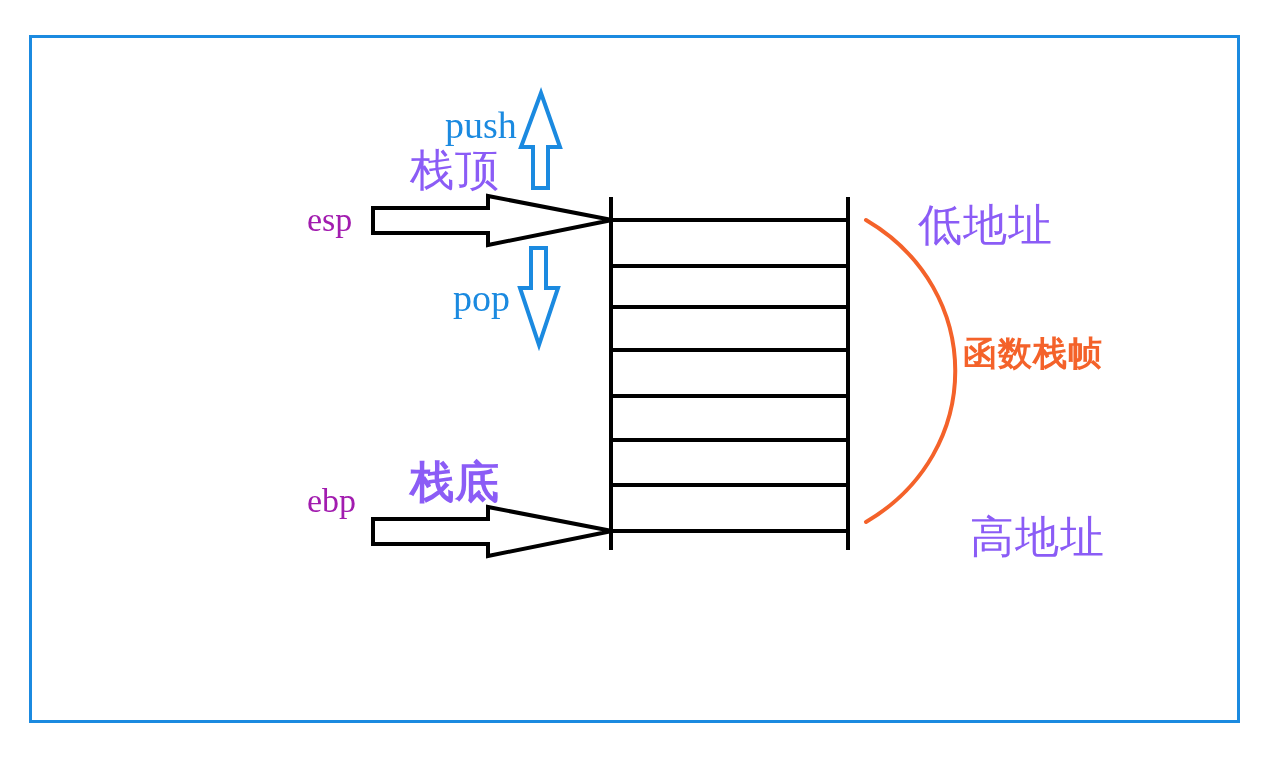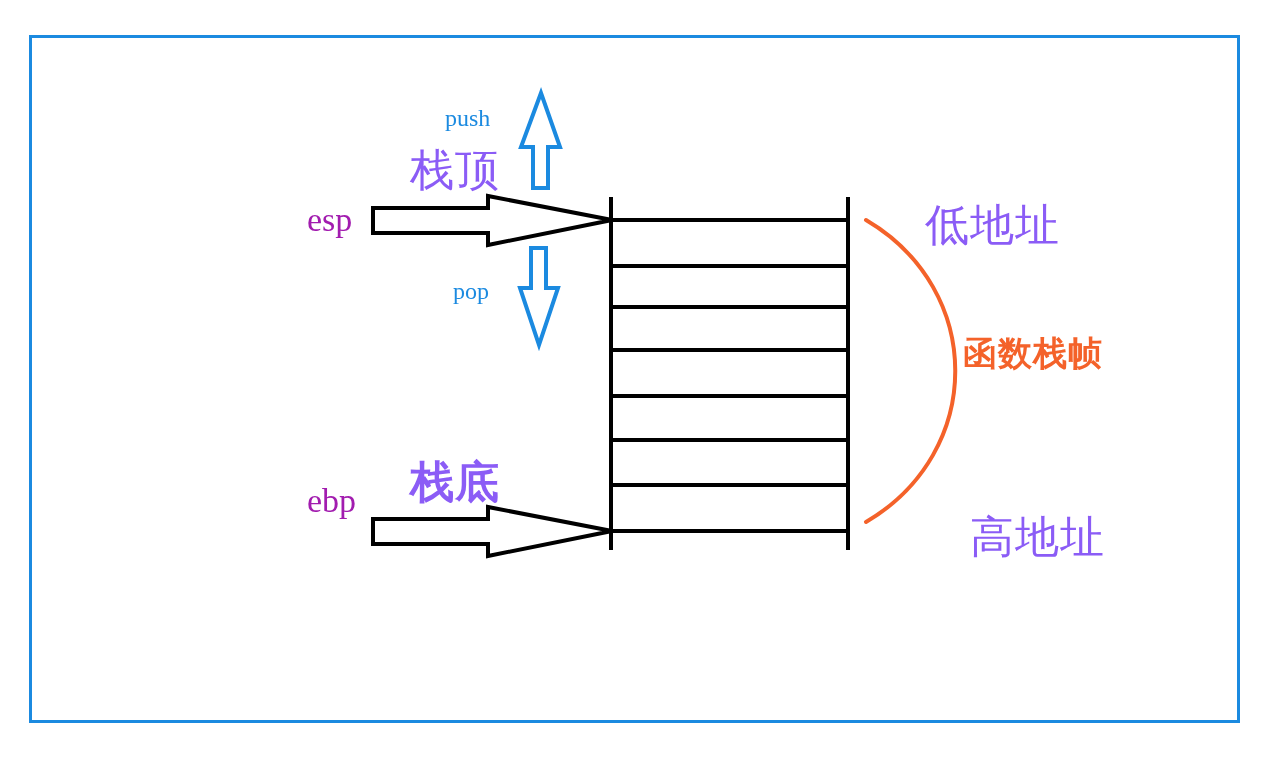--- a/index.html
+++ b/index.html
@@ -47,21 +47,21 @@
     color: #a21caf;
   }
   .lbl-cjk {
     font-family: "DejaVu Sans", "Liberation Sans", sans-serif;
     font-size: 44px;
     color: #8b5cf6;
     letter-spacing: 1px;
   }
   .lbl-blue {
     font-family: "Liberation Serif", "DejaVu Serif", serif;
-    font-size: 24px;
+    font-size: 38px;
     color: #1b8ae0;
   }
   .lbl-orange {
     font-family: "DejaVu Sans", "Liberation Sans", sans-serif;
     font-size: 34px;
     color: #f4622a;
     font-weight: 600;
     letter-spacing: 1px;
   }
   .caption {
@@ -69,21 +69,21 @@
     font-size: 34px;
     color: #1b8ae0;
     letter-spacing: 2px;
   }
   #label-esp   { left: 307px; top: 203px; }
   #label-ebp   { left: 307px; top: 484px; }
   #label-push  { left: 445px; top: 106px; }
   #label-pop   { left: 453px; top: 279px; text-align: right; }
   #label-stacktop { left: 410px; top: 148px; }
   #label-stackbottom { left: 410px; top: 460px; font-weight: bold; }
-  #label-lowaddr  { left: 918px; top: 203px; margin-left: 7px; }
+  #label-lowaddr  { left: 918px; top: 203px; }
   #label-highaddr { left: 970px; top: 515px; }
   #label-frame    { left: 963px; top: 336px; }
   #caption-text   { left: 459px; top: 658px; }
 </style>
 </head>
 <body>
 
 <div id="stage">
 
   <div id="figure-border"></div>

